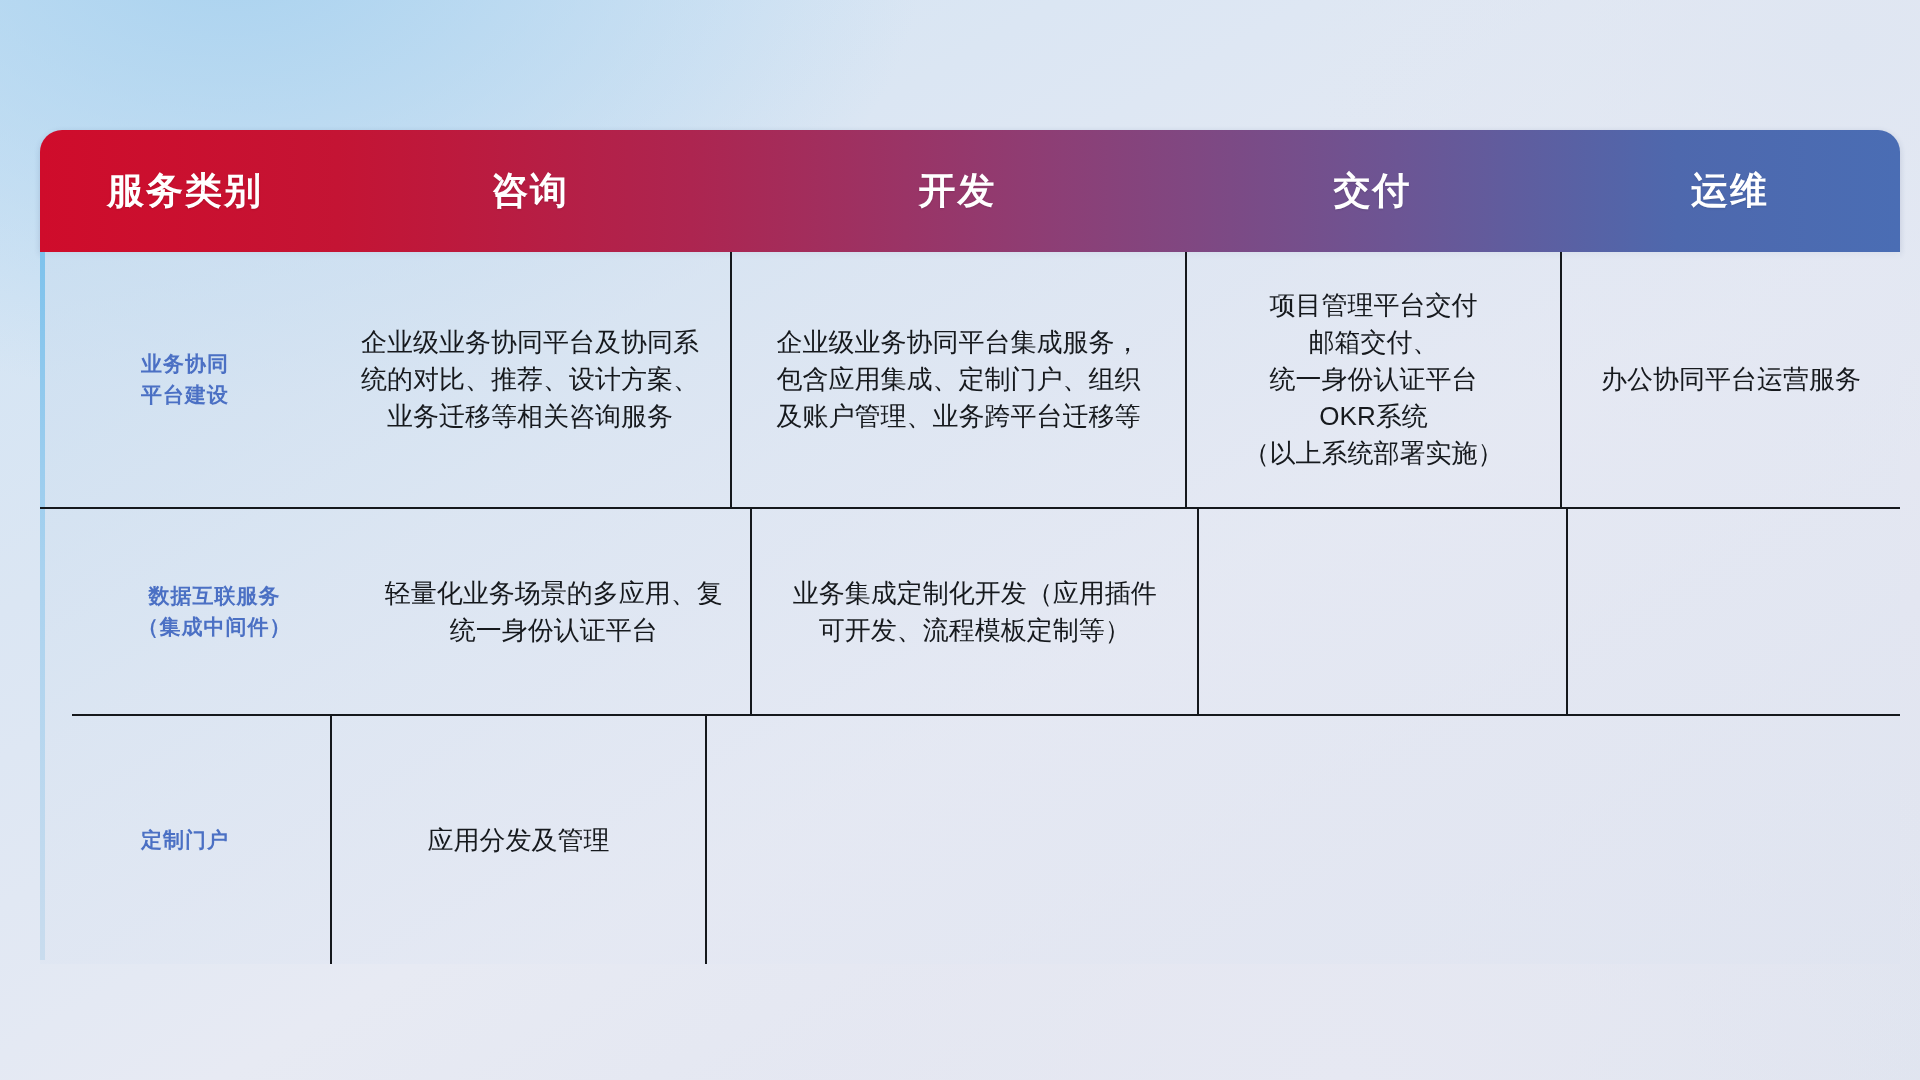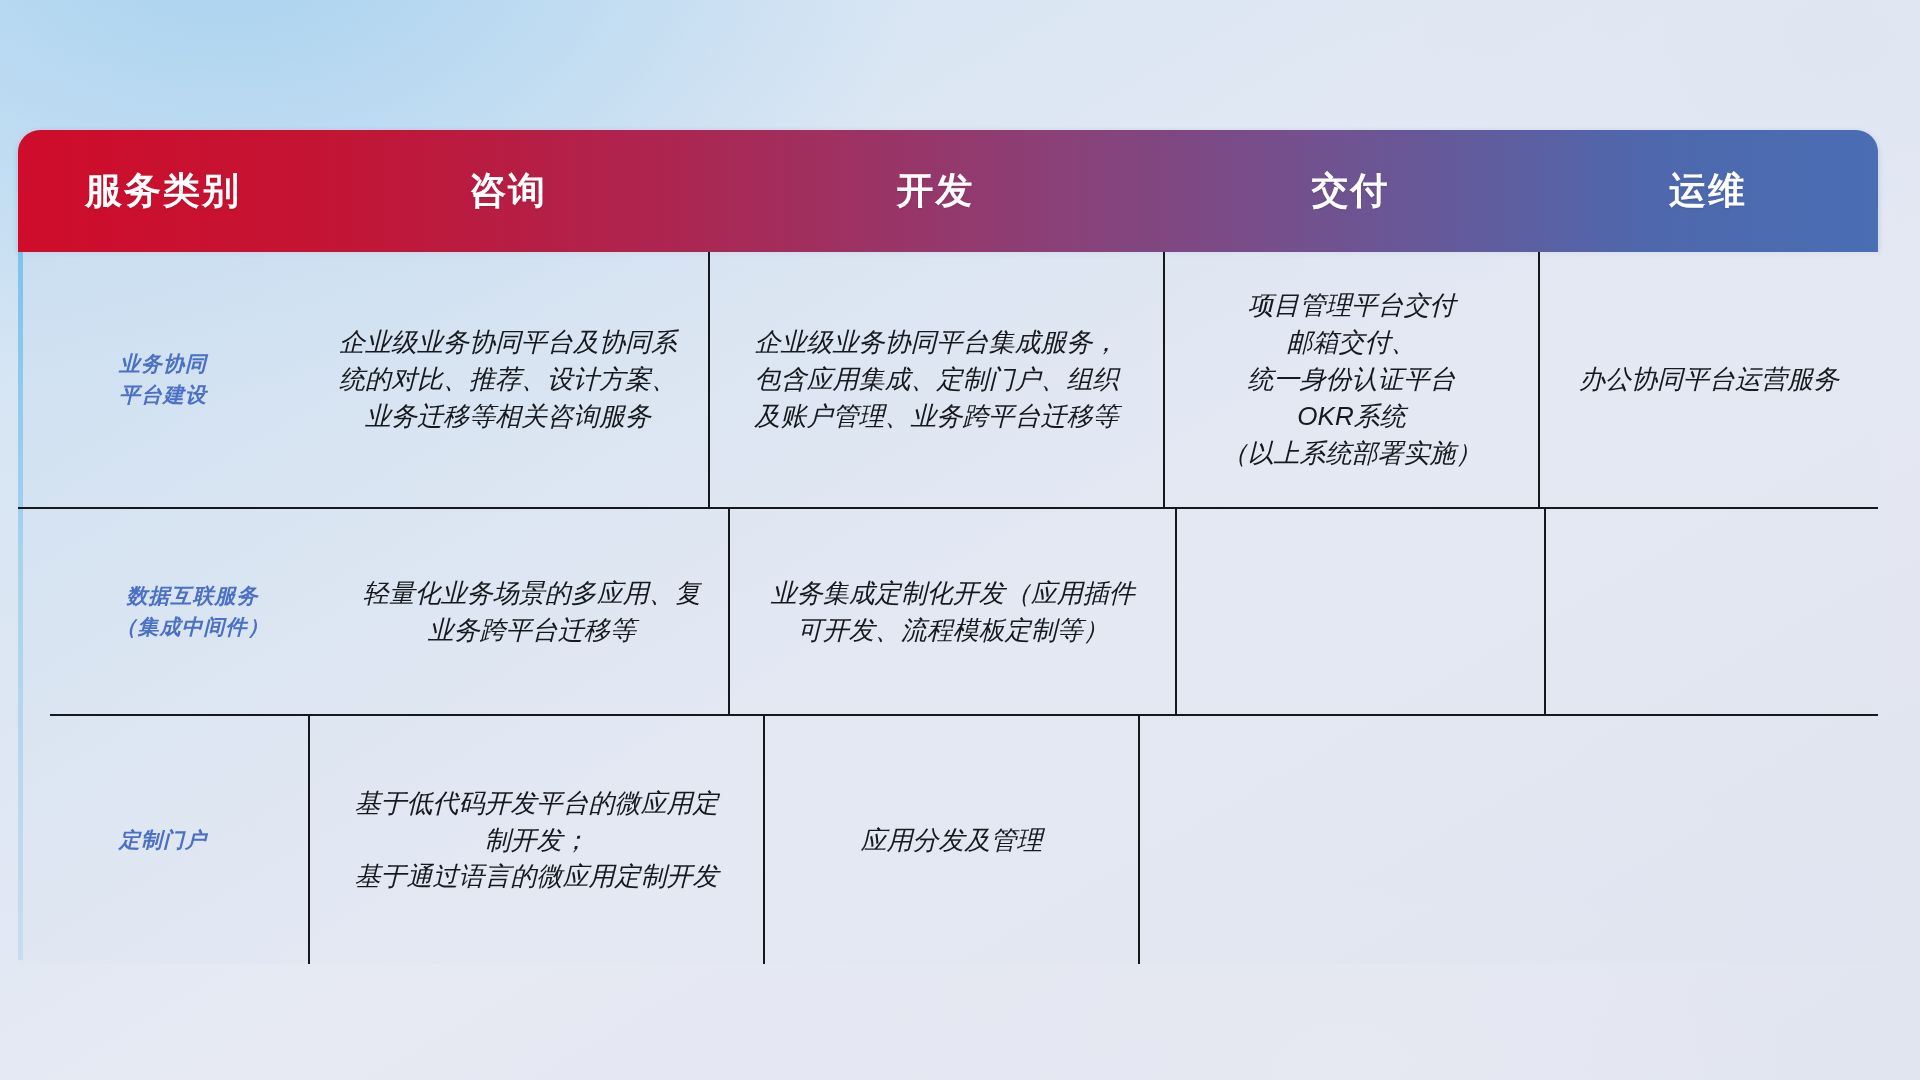--- a/index.html
+++ b/index.html
@@ -10,21 +10,21 @@
   }
   .stage{
     position:relative;width:1920px;height:1080px;
     background:
       radial-gradient(1200px 800px at 12% -6%, #a9d2ef 0%, rgba(169,210,239,0) 58%),
       radial-gradient(900px 700px at 96% 4%, #dfe6f2 0%, rgba(223,230,242,0) 60%),
       radial-gradient(1100px 900px at 70% 100%, #e6e8f2 0%, rgba(230,232,242,0) 62%),
       linear-gradient(150deg,#cfe4f5 0%,#dbe6f3 28%,#e7eaf3 55%,#e3e6f1 78%,#dfe4ef 100%);
   }
   .table-wrap{
-    position:absolute;left:18px;top:130px;width:1860px;height:830px;
+    position:absolute;left:40px;top:130px;width:1860px;height:830px;
   }
   
   .thead{
     display:flex;height:122px;border-radius:22px 22px 0 0;
     background:linear-gradient(90deg,#cf0c2b 0%,#c41434 16%,#ad2550 35%,#8c3f76 55%,#6c5594 73%,#4e68ad 88%,#4a6db4 100%);
     box-shadow:0 2px 6px rgba(40,60,110,.18);
     overflow:hidden;
   }
   .th{
     display:flex;align-items:center;justify-content:center;
@@ -35,21 +35,20 @@
   .tbody{
     background:linear-gradient(150deg,rgba(202,222,240,.72) 0%,rgba(219,229,242,.72) 30%,rgba(228,232,243,.72) 58%,rgba(223,228,240,.72) 100%);
   }
   .tr{display:flex;position:relative;border-bottom:2.5px solid #15181c;}
   .tr:last-child{border-bottom:none;}
   .td{
     display:flex;align-items:center;justify-content:center;
     padding:10px 14px;box-sizing:border-box;
     font-size:26px;line-height:1.42;color:#16191d;text-align:center;
     white-space:pre-line;
-    font-style:italic;
   }
   .td.vline{border-left:2.5px solid #15181c;}
   .rowlabel{
     color:#4b70c4;font-weight:bold;font-size:21px;line-height:1.45;
     letter-spacing:1px;
   }
   
   .c0{width:290px;}
   .c1{width:400px;}
   .c2{width:455px;}
@@ -96,31 +95,28 @@
 统一身份认证平台
 OKR系统
 （以上系统部署实施）</div>
         <div class="td c4 vline">办公协同平台运营服务</div>
       </div>
 
       <div class="tr r1">
         <div class="td c0 rowlabel">数据互联服务
 （集成中间件）</div>
         <div class="td c1">轻量化业务场景的多应用、复
-业务跨平台迁移等</div>
+统一身份认证平台</div>
         <div class="td c2 vline">业务集成定制化开发（应用插件
 可开发、流程模板定制等）</div>
         <div class="td c3 vline"></div>
         <div class="td c4 vline"></div>
       </div>
 
       <div class="tr r2">
         <div class="td c0 rowlabel">定制门户</div>
-        <div class="td c2 vline">基于低代码开发平台的微应用定
-制开发；
-基于通过语言的微应用定制开发</div>
         <div class="td c3 vline">应用分发及管理</div>
         <div class="td c4 vline"></div>
       </div>
 
     </div>
   </div>
 </div>
 
 </body></html>

